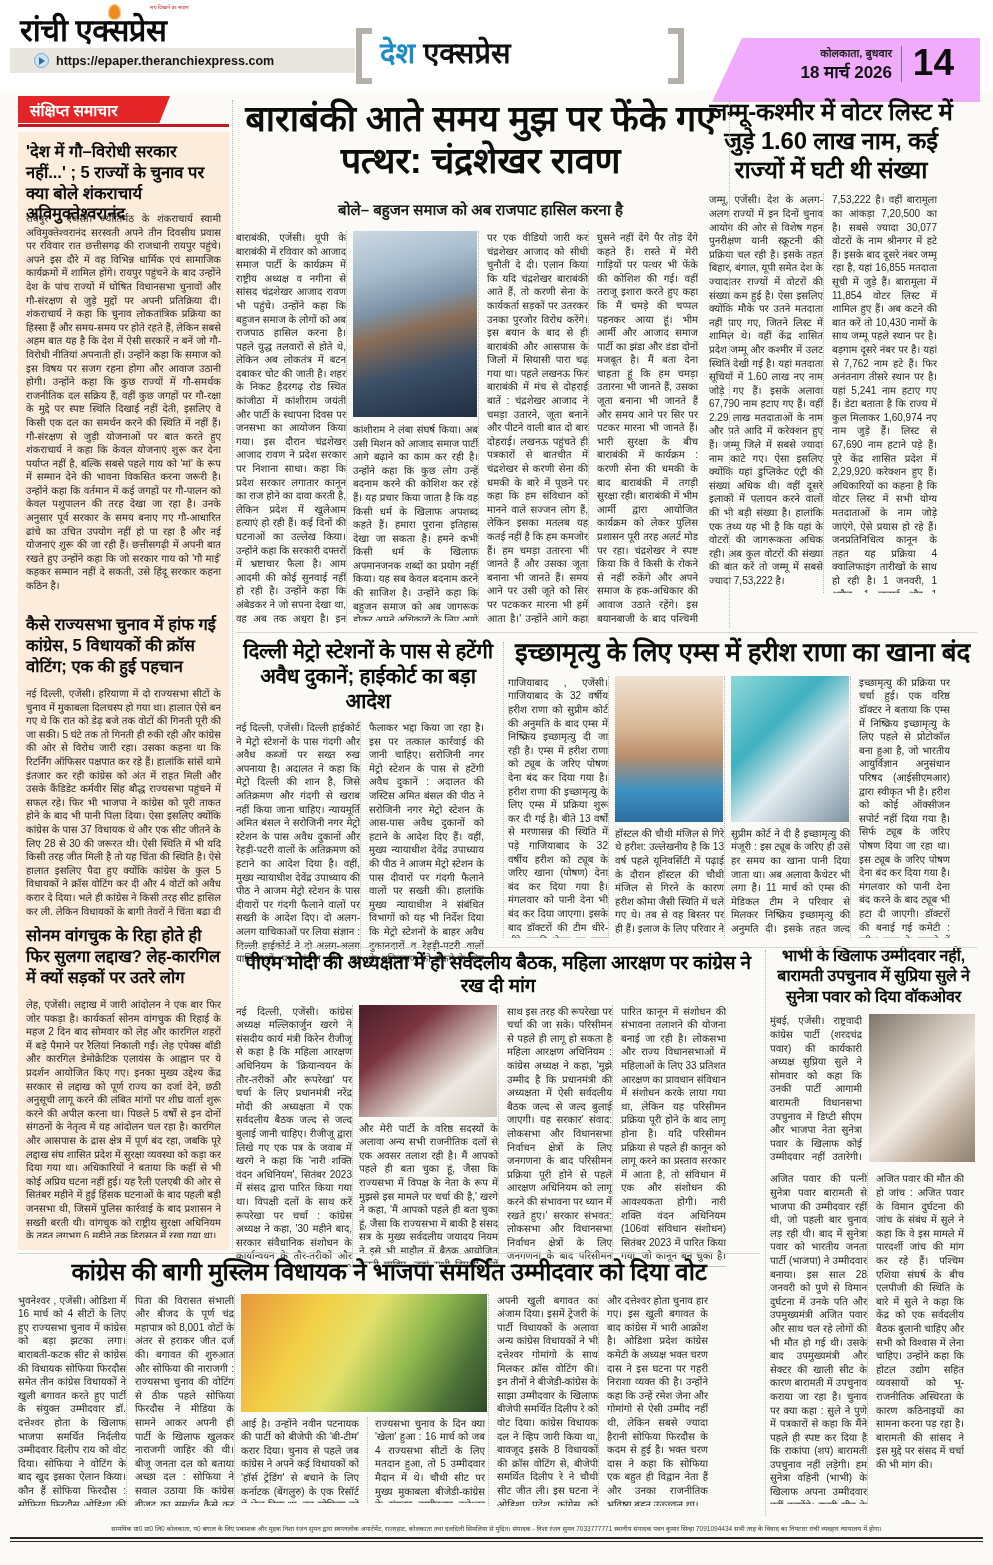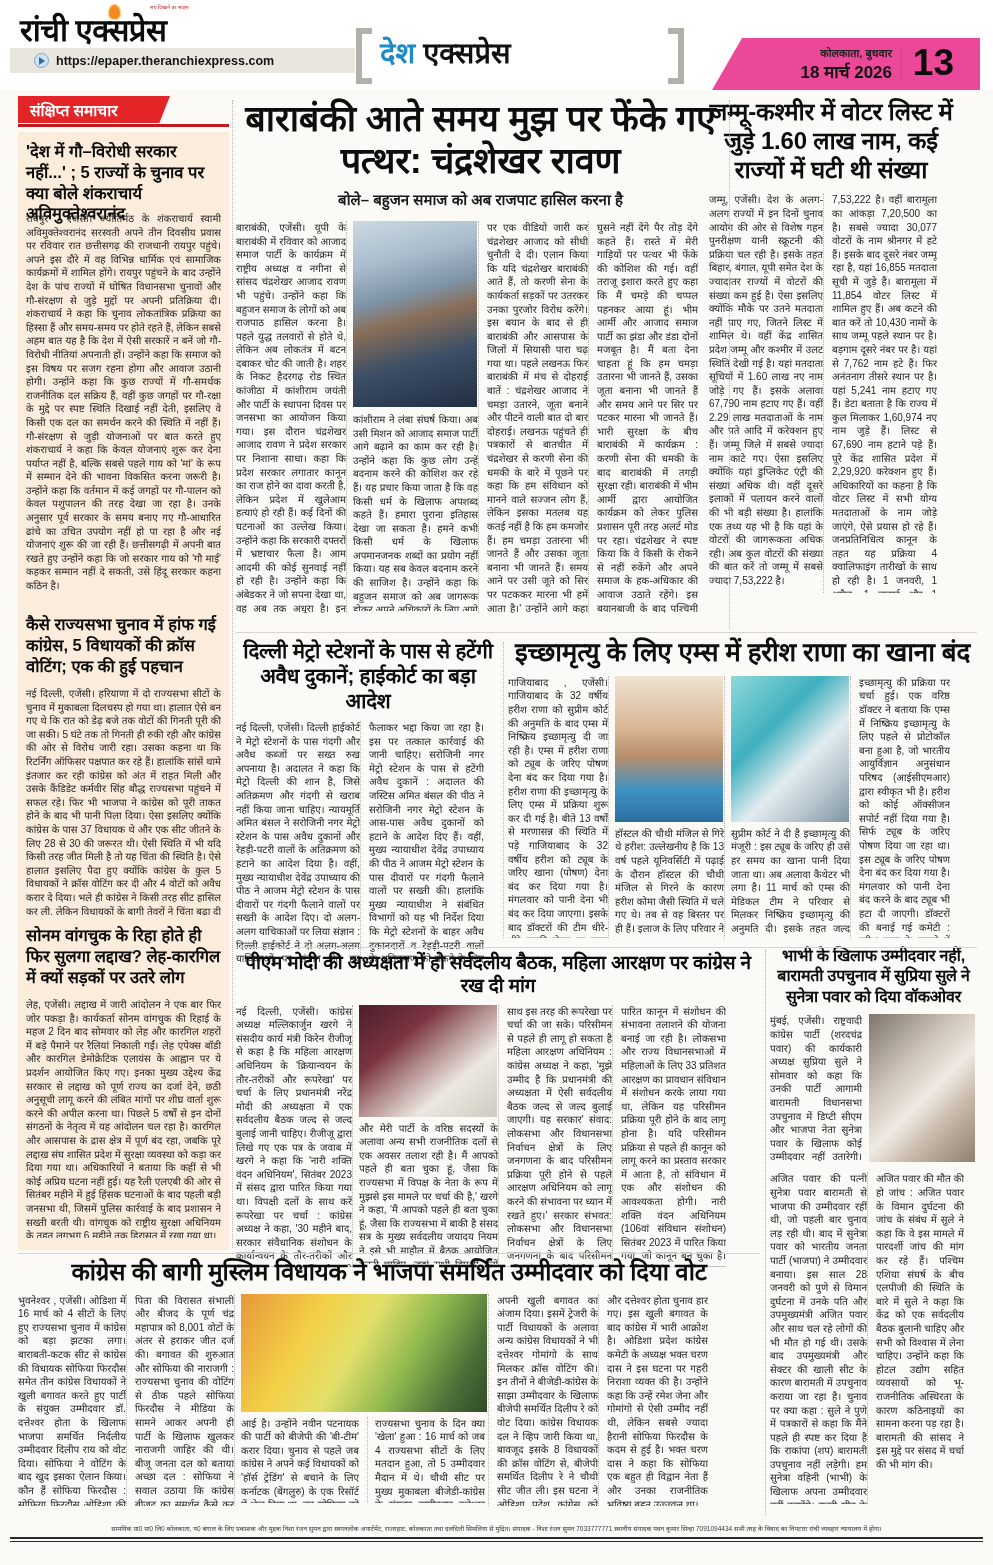--- a/index.html
+++ b/index.html
@@ -26,38 +26,38 @@
   .cursor-ic{width:15px;height:15px;border-radius:50%;background:#cfe3f2;border:1px solid #7fa8c8;position:relative;flex:none}
   .cursor-ic::after{content:"";position:absolute;left:4px;top:3px;width:0;height:0;
                     border-left:6px solid #2a6ea8;border-top:4px solid transparent;border-bottom:4px solid transparent}
   .url{font-size:12.5px;font-weight:700;color:#141414}
   .bracket{position:absolute;top:28px;width:16px;height:56px}
   .bracket.bl{left:356px;border-left:6px solid #b3b0a9;border-top:6px solid #b3b0a9;border-bottom:6px solid #b3b0a9}
   .bracket.br{left:668px;border-right:6px solid #b3b0a9;border-top:6px solid #b3b0a9;border-bottom:6px solid #b3b0a9}
   .center-title{position:absolute;left:380px;top:32px;width:286px;
                 font-size:29px;font-weight:800;color:#101010;white-space:nowrap}
   .center-title .blue{color:#1e8bc6;margin-right:8px}
-  .datebox{position:absolute;left:712px;top:38px;width:268px;height:52px;background:#ec4899;
+  .datebox{position:absolute;left:712px;top:38px;width:268px;height:64px;background:#f0abfc;
            clip-path:polygon(30px 0,100% 0,100% 100%,0 100%)}
   .datebox .d1{position:absolute;right:88px;top:7px;font-size:11px;font-weight:700;color:#222;text-align:right}
   .datebox .d2{position:absolute;right:88px;top:22px;font-size:17px;font-weight:800;color:#111;text-align:right}
   .datebox .dsep{position:absolute;right:78px;top:8px;width:1px;height:36px;background:#777}
   .datebox .pg{position:absolute;right:26px;top:4px;font-size:37px;font-weight:800;color:#0d0d0d}
   
   .brief-label{position:absolute;left:18px;top:96px;width:152px;height:27px;background:#e42528;
                clip-path:polygon(0 0,100% 0,93% 100%,0 100%);color:#fff;font-size:15.5px;font-weight:800;
                display:flex;align-items:center;padding-left:12px}
   .brief-rule{position:absolute;left:18px;top:124px;width:211px;height:3px;background:#c21a20}
   .brief-box{position:absolute;left:18px;top:132px;width:211px;height:1118px;background:#fcecdb;
              padding:9px 8px;overflow:hidden}
   .brief-h{font-size:16.5px;line-height:1.26;font-weight:800;color:#0d0d0d;margin-bottom:5px}
   .brief-b{font-size:10px;line-height:1.36;text-align:justify;color:#262626;overflow:hidden;margin-bottom:10px}
   
   .lead-h1{font-size:36px;line-height:1.18;text-align:center}
-  .lead-sub{font-size:15px;font-weight:700;text-align:center;margin-top:6px;color:#1a1a1a}
+  .lead-sub{font-size:15px;font-weight:700;text-align:center;margin-top:16px;color:#1a1a1a}
   .jk-h{font-size:24px;line-height:1.2;text-align:center}
   .metro-h{font-size:20.5px;line-height:1.22;text-align:center}
   .euth-h{font-size:26px;line-height:1.15;text-align:center}
   .pm-h{font-size:19px;line-height:1.2;text-align:center}
   .bar-h{font-size:16px;line-height:1.28;text-align:center}
   .odi-h{font-size:24px;line-height:1.15;text-align:center}
   .footer-line{position:absolute;left:10px;top:1524px;width:973px;text-align:center;
                font-size:6.5px;color:#3a3a3a;white-space:nowrap;overflow:hidden}
   .footer-rule{position:absolute;left:10px;top:1537px;width:973px;height:5px;
                border-top:2px solid #2a2a2a;border-bottom:1px solid #2a2a2a}
@@ -82,21 +82,21 @@
   </div>
   <div class="bracket bl"></div>
   <div class="center-title">
     <span class="blue">देश</span><span>एक्सप्रेस</span>
   </div>
   <div class="bracket br"></div>
   <div class="datebox">
     <div class="d1">कोलकाता, बुधवार</div>
     <div class="d2">18 मार्च 2026</div>
     <div class="dsep"></div>
-    <div class="pg">13</div>
+    <div class="pg">14</div>
   </div>
 </header>
 
 <div class="brief-label">संक्षिप्त समाचार</div>
 <div class="brief-rule"></div>
 <div class="brief-box">
   <div class="brief-h" style="height:66px">'देश में गौ–विरोधी सरकार नहीं...' ; 5 राज्यों के चुनाव पर क्या बोले शंकराचार्य अविमुक्तेश्वरानंद</div>
   <div class="brief-b" style="height:392px">रायपुर , एजेंसी। ज्योतिर्मठ के शंकराचार्य स्वामी अविमुक्तेश्वरानंद सरस्वती अपने तीन दिवसीय प्रवास पर रविवार रात छत्तीसगढ़ की राजधानी रायपुर पहुंचे। अपने इस दौरे में वह विभिन्न धार्मिक एवं सामाजिक कार्यक्रमों में शामिल होंगे। रायपुर पहुंचने के बाद उन्होंने देश के पांच राज्यों में घोषित विधानसभा चुनावों और गौ-संरक्षण से जुड़े मुद्दों पर अपनी प्रतिक्रिया दी। शंकराचार्य ने कहा कि चुनाव लोकतांत्रिक प्रक्रिया का हिस्सा हैं और समय-समय पर होते रहते हैं, लेकिन सबसे अहम बात यह है कि देश में ऐसी सरकारें न बनें जो गौ-विरोधी नीतियां अपनाती हों। उन्होंने कहा कि समाज को इस विषय पर सजग रहना होगा और आवाज उठानी होगी। उन्होंने कहा कि कुछ राज्यों में गौ-समर्थक राजनीतिक दल सक्रिय हैं, वहीं कुछ जगहों पर गौ-रक्षा के मुद्दे पर स्पष्ट स्थिति दिखाई नहीं देती, इसलिए वे किसी एक दल का समर्थन करने की स्थिति में नहीं हैं। गौ-संरक्षण से जुड़ी योजनाओं पर बात करते हुए शंकराचार्य ने कहा कि केवल योजनाएं शुरू कर देना पर्याप्त नहीं है, बल्कि सबसे पहले गाय को 'मां' के रूप में सम्मान देने की भावना विकसित करना जरूरी है। उन्होंने कहा कि वर्तमान में कई जगहों पर गौ-पालन को केवल पशुपालन की तरह देखा जा रहा है। उनके अनुसार पूर्व सरकार के समय बनाए गए गौ-आधारित ढांचे का उचित उपयोग नहीं हो पा रहा है और नई योजनाएं शुरू की जा रही हैं। छत्तीसगढ़ी में अपनी बात रखते हुए उन्होंने कहा कि जो सरकार गाय को 'गौ माई' कहकर सम्मान नहीं दे सकती, उसे हिंदू सरकार कहना कठिन है।</div>
   <div class="brief-h" style="height:68px">कैसे राज्यसभा चुनाव में हांफ गई कांग्रेस, 5 विधायकों की क्रॉस वोटिंग; एक की हुई पहचान</div>
   <div class="brief-b" style="height:228px">नई दिल्ली, एजेंसी। हरियाणा में दो राज्यसभा सीटों के चुनाव में मुकाबला दिलचस्प हो गया था। हालात ऐसे बन गए थे कि रात को डेढ़ बजे तक वोटों की गिनती पूरी की जा सकी। 5 घंटे तक तो गिनती ही रुकी रही और कांग्रेस की ओर से विरोध जारी रहा। उसका कहना था कि रिटर्निंग ऑफिसर पक्षपात कर रहे हैं। हालांकि सांसें थामे इंतजार कर रही कांग्रेस को अंत में राहत मिली और उसके कैंडिडेट कर्मवीर सिंह बौद्ध राज्यसभा पहुंचने में सफल रहे। फिर भी भाजपा ने कांग्रेस को पूरी ताकत होने के बाद भी पानी पिला दिया। ऐसा इसलिए क्योंकि कांग्रेस के पास 37 विधायक थे और एक सीट जीतने के लिए 28 से 30 की जरूरत थी। ऐसी स्थिति में भी यदि किसी तरह जीत मिली है तो यह चिंता की स्थिति है। ऐसे हालात इसलिए पैदा हुए क्योंकि कांग्रेस के कुल 5 विधायकों ने क्रॉस वोटिंग कर दी और 4 वोटों को अवैध करार दे दिया। भले ही कांग्रेस ने किसी तरह सीट हासिल कर ली, लेकिन विधायकों के बागी तेवरों ने चिंता बढ़ा दी है। फिलहाल पार्टी नेतृत्व इस कोशिश में जुटा है कि क्रॉस वोटिंग करने वाले विधायकों का पता लगाया जाए। अब तक मिली जानकारी के अनुसार एक विधायक का नाम तो मोहम्मद इलियास है। इसके अलावा बाकी 4 विधायक कौन हैं। उनके बारे में पता लगाया जा रहा है। हरियाणा कांग्रेस के प्रभारी महासचिव बीके हरिप्रसाद का कहना है कि इन विधायकों के खिलाफ सख्त ऐक्शन लिया जाएगा। 4 वोटों को अवैध करार दिए जाने पर खूब बवाल मचा था और अंत में काउंटिंग को रात 10:30 बजे तक रोक लिया गया था। इस तरह महज तीन वोट के अंतर से भाजपा समर्थित निर्दलीय उम्मीदवार सतीश नांदल को हार का सामना करना पड़ा। खेल मंत्री गौरव गौतम ने दावा किया है कि नांदल तीन वोटों से ही हारे। यदि इनेलो के दो विधायकों ने मतदान दिया होता तो नतीजा कुछ और हो सकता था।</div>

